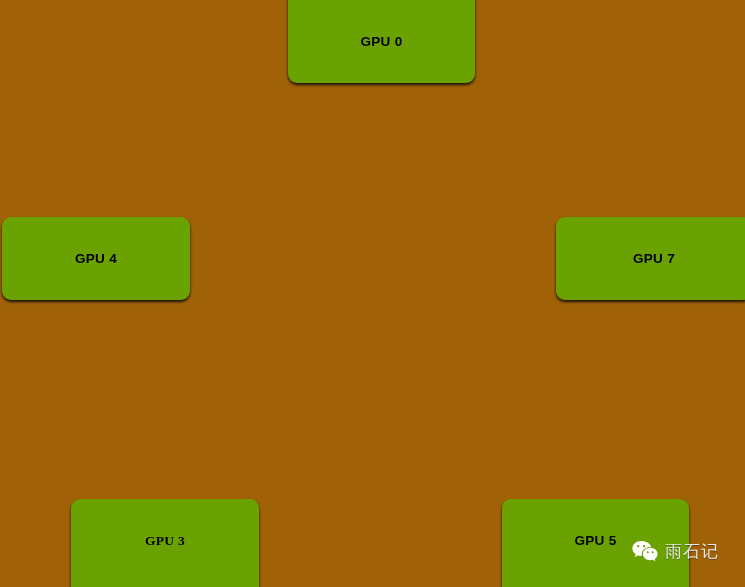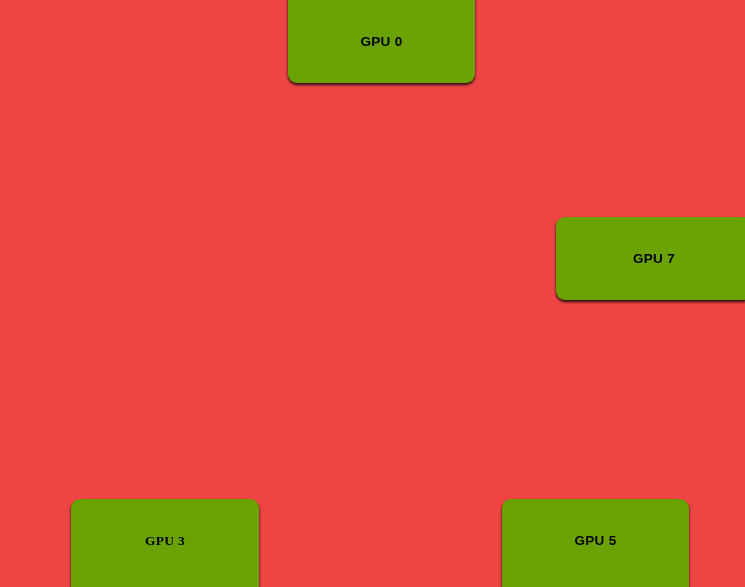--- a/index.html
+++ b/index.html
@@ -5,21 +5,21 @@
 <style>
   html, body {
     margin: 0;
     padding: 0;
     background: #000000;
   }
   #canvas {
     position: relative;
     width: 745px;
     height: 587px;
-    background: #ef4444;
+    background: #a16207;
     overflow: hidden;
     font-family: "Liberation Sans", sans-serif;
   }
   .gpu-node {
     position: absolute;
     box-sizing: border-box;
     background: #6aa202;
     border-radius: 9px;
     box-shadow: 0 2px 3px rgba(0,0,0,0.85);
     display: flex;
@@ -88,15 +88,29 @@
   </div>
 
   <div class="gpu-node" id="node-gpu2">
     <span class="gpu-label">GPU 5</span>
   </div>
 
   <div class="gpu-node" id="node-gpu3">
     <span class="gpu-label">GPU 3</span>
   </div>
 
+  <div class="gpu-node" id="node-gpu4">
+    <span class="gpu-label">GPU 4</span>
+  </div>
 
+  <div id="watermark">
+    <svg class="wm-logo" viewBox="0 0 52 44" aria-hidden="true">
+      <path fill="#ffffff" d="M18.4 2.2C8.6 2.2 0.8 8.9 0.8 17.1c0 4.7 2.6 8.9 6.7 11.6L5.6 34.1l6.3-3.2c2.1 0.6 4.3 0.9 6.5 0.9 0.6 0 1.1 0 1.7-0.1-0.4-1.2-0.6-2.4-0.6-3.7 0-7.9 7.6-14.2 17-14.2 0.6 0 1.2 0 1.8 0.1C36.7 7.2 28.5 2.2 18.4 2.2z"></path>
+      <circle fill="#6aa202" cx="12.4" cy="12.4" r="2.3"></circle>
+      <circle fill="#6aa202" cx="24.2" cy="12.4" r="2.3"></circle>
+      <path fill="#ffffff" d="M51.2 28.1c0-6.8-6.6-12.4-14.7-12.4S21.8 21.3 21.8 28.1s6.6 12.4 14.7 12.4c1.8 0 3.6-0.3 5.2-0.8l5.2 2.7-1.5-4.5C48.9 35.6 51.2 32.1 51.2 28.1z"></path>
+      <circle fill="#6aa202" cx="31.6" cy="24.6" r="1.9"></circle>
+      <circle fill="#6aa202" cx="41.3" cy="24.6" r="1.9"></circle>
+    </svg>
+    <span class="wm-text">雨石记</span>
+  </div>
 
 </div>
 
 </body></html>

